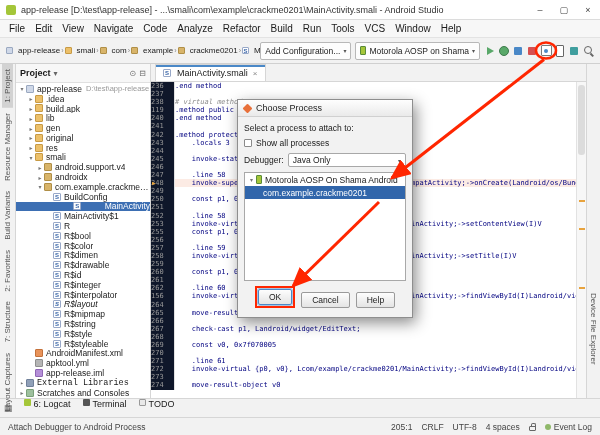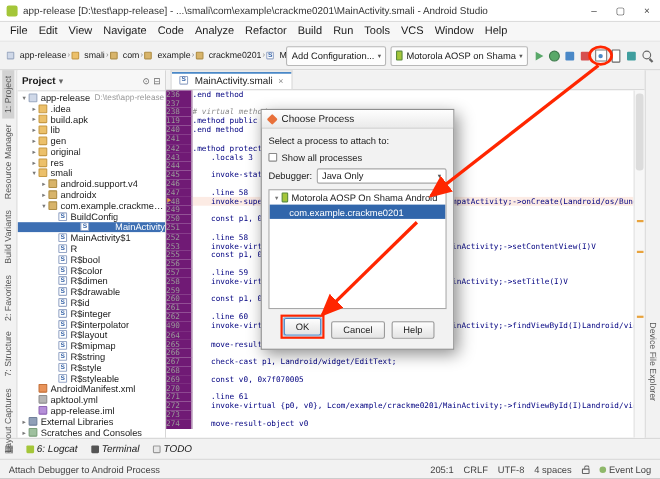--- a/index.html
+++ b/index.html
@@ -98,37 +98,37 @@
   
   .editor{ flex:1; min-width:0; display:flex; flex-direction:column; background:#fff; }
   .tabbar{ height:18px; flex:none; background:#f2f2f2; border-bottom:1px solid #d6d6d6;
            display:flex; align-items:flex-end; padding-left:4px; }
   .tab{ height:17px; background:#fff; border:1px solid #d6d6d6; border-bottom:none; display:flex;
         align-items:center; padding:0 7px; font-size:9px; gap:3px; box-shadow:inset 0 2px 0 var(--accent-blue); }
   .tab-close{ color:#888; font-size:8px; margin-left:2px; }
   .code-wrap{ flex:1; min-height:0; display:flex; overflow:hidden; }
   .code-col{ flex:1; min-width:0; overflow:hidden; }
   .code-row{ display:flex; height:8.1px; line-height:8.1px; font-family:"DejaVu Sans Mono",monospace; font-size:7px; }
-  .ln{ width:24px; flex:none; text-align:right; padding-right:17px; color:#999; background:#701a75;
+  .ln{ width:24px; flex:none; text-align:right; padding-right:17px; color:#999; background:#0f172a;
        border-right:1px solid #e2e2e2; position:relative; }
   .exec-mark{ position:absolute; left:1px; top:0; color:#e8a33d; font-size:6px; }
   .ct{ flex:1; color:#111; white-space:pre; overflow:hidden; }
   .ct.dir{ color:var(--code-navy); }
   .ct.code{ color:var(--code-navy); }
   .ct.cmt{ color:#8c8c8c; font-style:italic; }
   .code-row.hl .ct{ background:var(--line-highlight); }
   .err-stripe{ width:10px; flex:none; background:#f7f7f7; border-left:1px solid #e2e2e2; position:relative; }
   .err-thumb{ position:absolute; left:1px; right:1px; top:3px; height:70px; background:#dcdcdc; border-radius:3px; }
   .err-mark{ position:absolute; left:2px; width:6px; height:2px; background:#e8a33d; }
 
   
   .bottombar{ height:19px; flex:none; background:#f2f2f2; border-top:1px solid #d6d6d6;
               display:flex; align-items:center; padding:0 4px; }
   .corner-icon{ font-size:9px; color:#666; margin-right:5px; }
-  .btab{ display:flex; align-items:center; gap:3px; font-size:9px; padding:0 6px; height:100%;font-style:italic; }
+  .btab{ display:flex; gap:3px; font-size:9px; padding:0 6px; height:100%; }
   .btab-icon{ width:7px; height:7px; border-radius:1px; }
   .btab-icon.logcat{ background:var(--android-green); }
   .btab-icon.terminal{ background:#555; }
   .btab-icon.todo{ background:#e8e8e8; border:1px solid #999; }
   .statusbar{ height:18px; flex:none; background:#f2f2f2; border-top:1px solid #d6d6d6;
               display:flex; align-items:center; padding:0 8px; font-size:8.5px; color:#444; }
   .sb-msg{ flex:1; white-space:nowrap; overflow:hidden; }
   .sb-right{ display:flex; align-items:center; gap:9px; flex:none; }
   .sb-items{ display:flex; gap:9px; }
   .lock{ width:7px; height:5px; border:1px solid #666; border-radius:1px; position:relative; margin-top:3px; }
@@ -383,21 +383,21 @@
           <div class="tree-row" data-name="tree-item-r-integer" style="padding-left: 29px;">
             <span class="tw" data-name="tree-toggle-icon"></span>
             <span class="ticon smali" data-name="smali-icon"></span>
             <span class="tlabel">R$integer</span>
           </div>
           <div class="tree-row" data-name="tree-item-r-interpolator" style="padding-left: 29px; text-align: center;">
             <span class="tw" data-name="tree-toggle-icon"></span>
             <span class="ticon smali" data-name="smali-icon"></span>
             <span class="tlabel">R$interpolator</span>
           </div>
-          <div class="tree-row" data-name="tree-item-r-layout" style="padding-left: 29px;">
+          <div class="tree-row" data-name="tree-item-r-layout" style="padding-left: 29px; font-style: italic;">
             <span class="tw" data-name="tree-toggle-icon"></span>
             <span class="ticon smali" data-name="smali-icon"></span>
             <span class="tlabel">R$layout</span>
           </div>
           <div class="tree-row" data-name="tree-item-r-mipmap" style="padding-left: 29px;">
             <span class="tw" data-name="tree-toggle-icon"></span>
             <span class="ticon smali" data-name="smali-icon"></span>
             <span class="tlabel">R$mipmap</span>
           </div>
           <div class="tree-row" data-name="tree-item-r-string" style="padding-left: 29px;">
@@ -423,21 +423,21 @@
           <div class="tree-row" data-name="tree-item-apktool-yml" style="padding-left: 11px;">
             <span class="tw" data-name="tree-toggle-icon"></span>
             <span class="ticon yml" data-name="yml-icon"></span>
             <span class="tlabel">apktool.yml</span>
           </div>
           <div class="tree-row" data-name="tree-item-app-release-iml" style="padding-left: 11px;">
             <span class="tw" data-name="tree-toggle-icon"></span>
             <span class="ticon iml" data-name="iml-icon"></span>
             <span class="tlabel">app-release.iml</span>
           </div>
-          <div class="tree-row" data-name="tree-item-external-libraries" style="padding-left: 2px;">
+          <div class="tree-row" data-name="tree-item-external-libraries" style="padding-left: 2px; font-family: Liberation Mono, monospace;">
             <span class="tw" data-name="tree-toggle-icon">▸</span>
             <span class="ticon extlib" data-name="extlib-icon"></span>
             <span class="tlabel">External Libraries</span>
           </div>
           <div class="tree-row" data-name="tree-item-scratches-and-consoles" style="padding-left: 2px;">
             <span class="tw" data-name="tree-toggle-icon">▸</span>
             <span class="ticon scratch" data-name="scratch-icon"></span>
             <span class="tlabel">Scratches and Consoles</span>
           </div>
         </div>
@@ -551,21 +551,21 @@
             </div>
             <div class="code-row" data-name="code-line">
               <span class="ln">261</span>
               <span class="ct "> </span>
             </div>
             <div class="code-row" data-name="code-line">
               <span class="ln">262</span>
               <span class="ct dir">    .line 60</span>
             </div>
             <div class="code-row" data-name="code-line">
-              <span class="ln">490</span>
+              <span class="ln">156</span>
               <span class="ct code">    invoke-virtual {p0, p1}, Lcom/example/crackme0201/MainActivity;-&gt;findViewById(I)Landroid/view/View;</span>
             </div>
             <div class="code-row" data-name="code-line">
               <span class="ln">264</span>
               <span class="ct "> </span>
             </div>
             <div class="code-row" data-name="code-line">
               <span class="ln">265</span>
               <span class="ct code">    move-result-object p1</span>
             </div>

